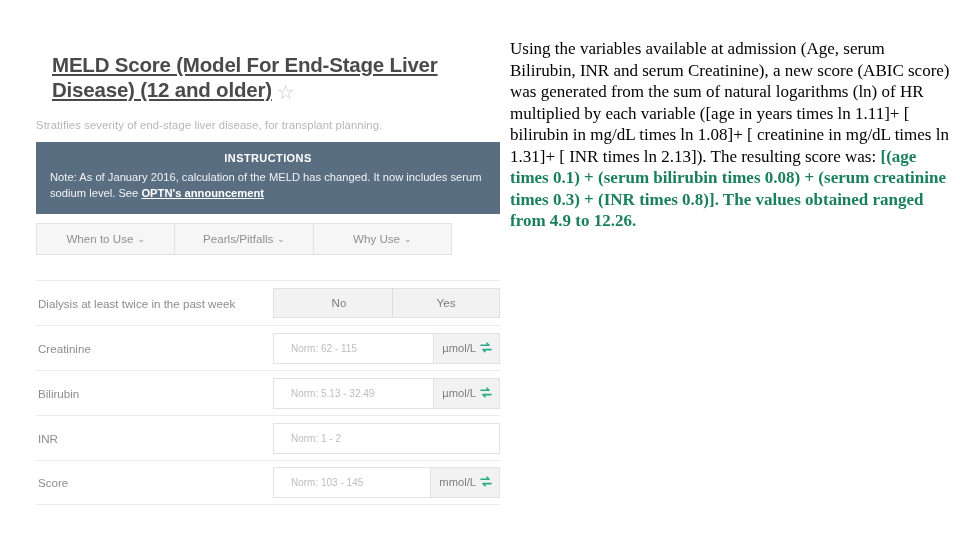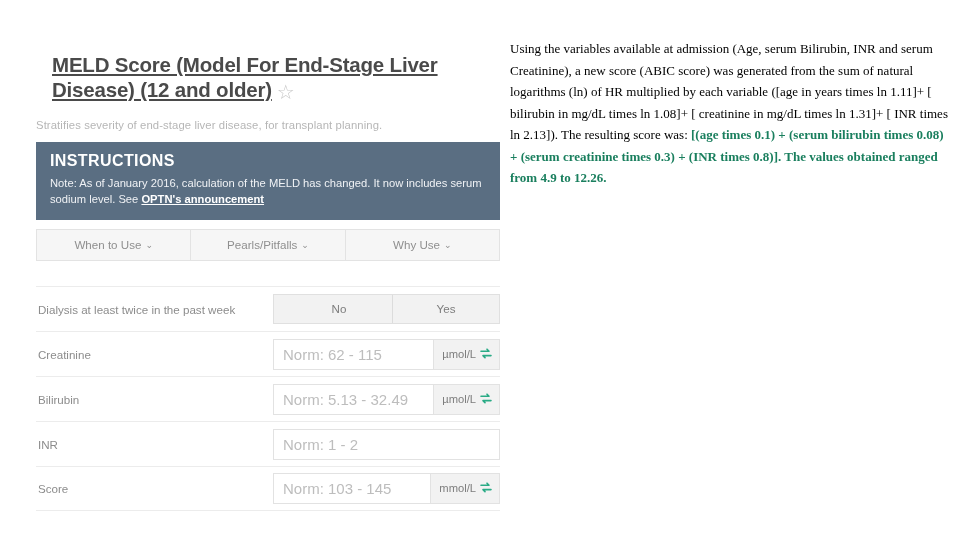--- a/index.html
+++ b/index.html
@@ -54,41 +54,42 @@
   
   #instructions-panel {
     margin-top: 10px;
     background: #5a6e82;
     color: #ffffff;
     padding: 10px 14px 13px 14px;
     box-sizing: border-box;
     width: 464px;
   }
   #instructions-heading {
-    font-size: 16px;
+    font-size: 11px;
     font-weight: bold;
     letter-spacing: 0.4px;
     margin-bottom: 5px;
+    text-align: center;
   }
   #instructions-body {
     font-size: 11.2px;
     line-height: 16px;
     color: #f0f2f5;
   }
   #instructions-link {
     color: #ffffff;
     text-decoration: underline;
     font-weight: bold;
   }
 
   
   #tab-row {
     margin-top: 9px;
     display: flex;
-    width: 464px;
+    width: 416px;
     border: 1px solid #e3e3e3;
     background: #f6f6f6;
     box-sizing: border-box;
   }
   .tab-item {
     flex: 1 1 0;
     text-align: center;
     font-size: 11.6px;
     color: #8f8f8f;
     padding: 8px 0 9px 0;
@@ -157,24 +158,24 @@
     display: flex;
     width: 100%;
     height: 31px;
     box-sizing: border-box;
   }
   .text-input {
     flex: 1 1 auto;
     border: 1px solid #e2e2e2;
     background: #ffffff;
     box-sizing: border-box;
-    font-size: 15px;
+    font-size: 10px;
     color: #bdbdbd;
     line-height: 29px;
-    padding-left: 9px;
+    padding-left: 17px;
     overflow: hidden;
     white-space: nowrap;
   }
   .unit-btn {
     flex: 0 0 auto;
     border: 1px solid #e2e2e2;
     border-left: none;
     background: #f2f2f2;
     box-sizing: border-box;
     font-size: 11.2px;
@@ -189,21 +190,21 @@
     vertical-align: -1px;
   }
 
   
   #right-text {
     position: absolute;
     left: 510px;
     top: 38px;
     width: 440px;
     font-family: "Liberation Serif", serif;
-    font-size: 13px;
+    font-size: 17px;
     line-height: 21.5px;
     color: #000000;
     text-align: left;
   }
   #right-text .highlight {
     color: #1a7f5e;
     font-weight: bold;
   }
 </style>
 </head>

